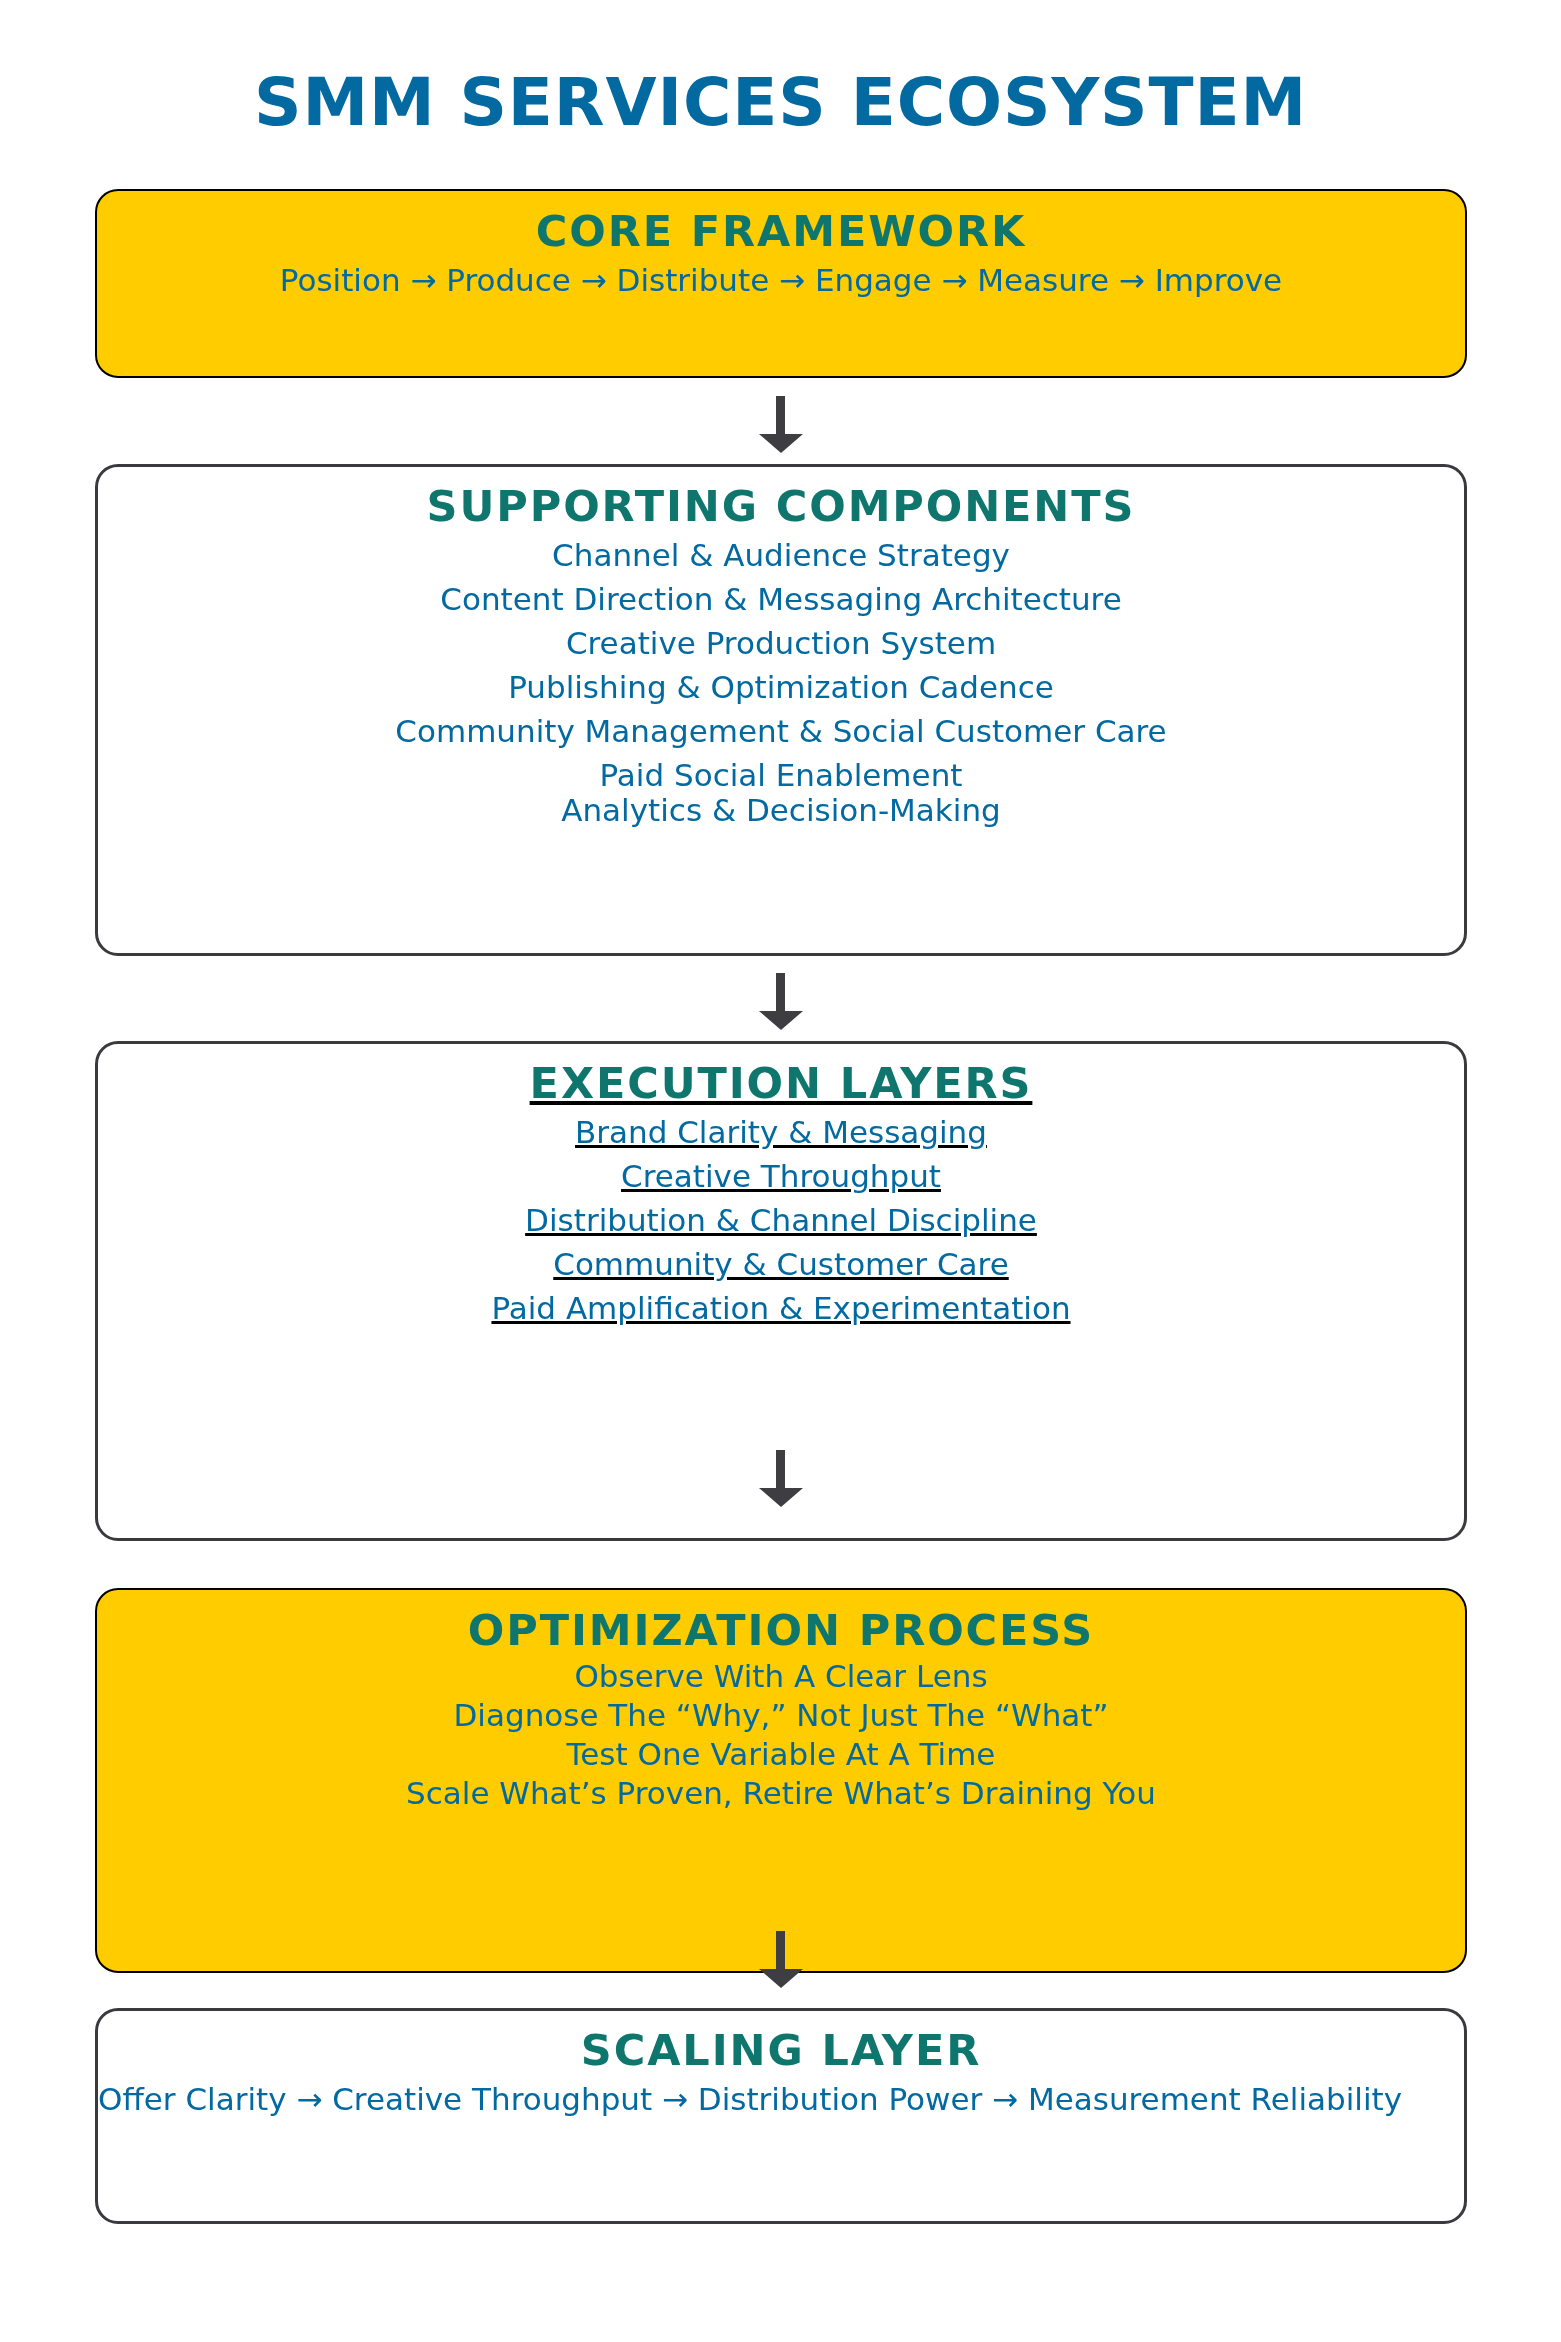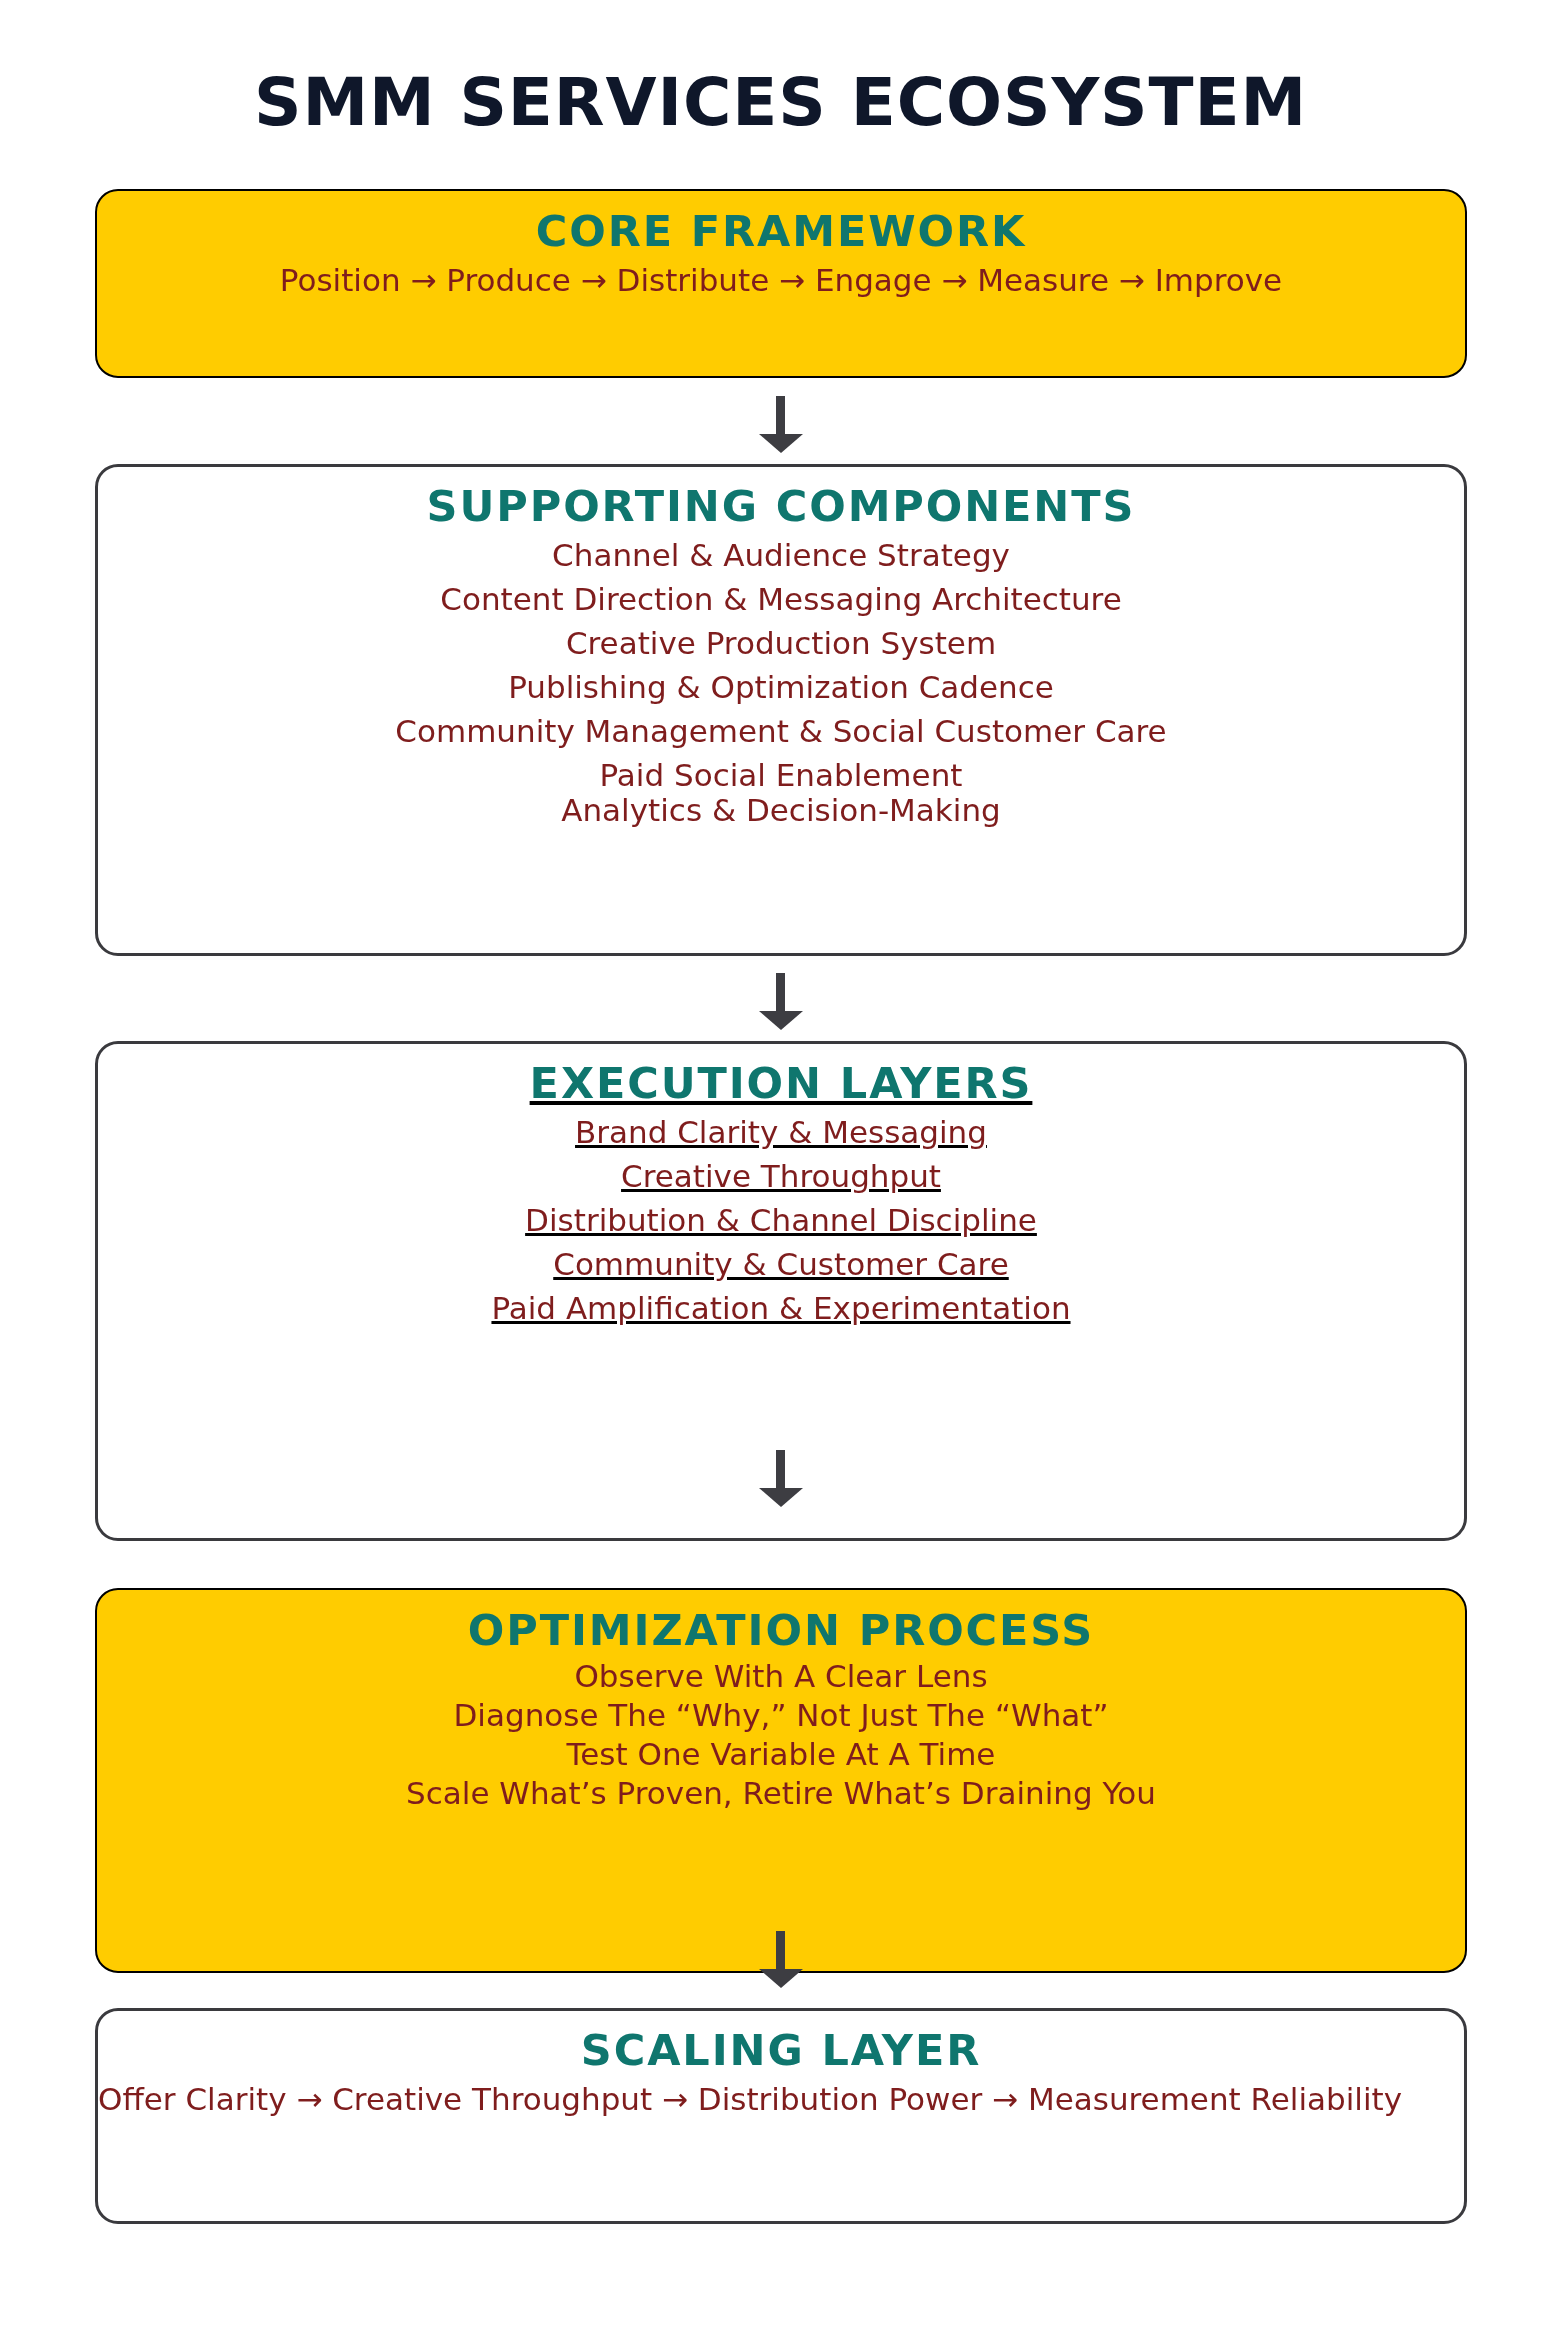--- a/index.html
+++ b/index.html
@@ -8,38 +8,38 @@
     width: 1561px;
     height: 2342px;
     background: #ffffff;
     overflow: hidden;
     font-family: "DejaVu Sans", "Liberation Sans", sans-serif;
   }
   .page-title {
     position: absolute;
     left: 0; right: 0; top: 55px; height: 95px;
     display: flex; align-items: center; justify-content: center;
-    font-size: 66px; font-weight: bold; color: #0f172a;
+    font-size: 66px; font-weight: bold; color: #0369a1;
     letter-spacing: 0.9px; white-space: nowrap;
   }
   .flow-box {
     position: absolute;
     left: 95px; width: 1372px;
     box-sizing: border-box;
     border-radius: 23px;
     text-align: center;
   }
   .flow-box.yellow { background: #FFCC00; border: 2.8px solid #000000; padding-top: 14px; }
   .flow-box.white  { background: #ffffff; border: 3.8px solid #3A3A3E; padding-top: 13.2px; }
   .box-title {
     font-size: 43px; font-weight: bold; line-height: 53px;
     color: #0f766e; letter-spacing: 1.9px; white-space: nowrap;
   }
   .box-line {
-    font-size: 31px; line-height: 44px; color: #7f1d1d; white-space: nowrap;
+    font-size: 31px; line-height: 44px; color: #0369a1; white-space: nowrap;
   }
   .box-optimization .box-line { line-height: 39px; }
   .line-tight { margin-top: -9.5px; }
   .line-overflow {
     display: flex; justify-content: flex-start;
   }
   .line-overflow .box-line { flex: 0 0 auto; }
   .box-core      { top: 189px;  height: 189px; }
   .box-support   { top: 464px;  height: 492px; }
   .box-execution { top: 1041px; height: 500px; text-decoration: underline; }

